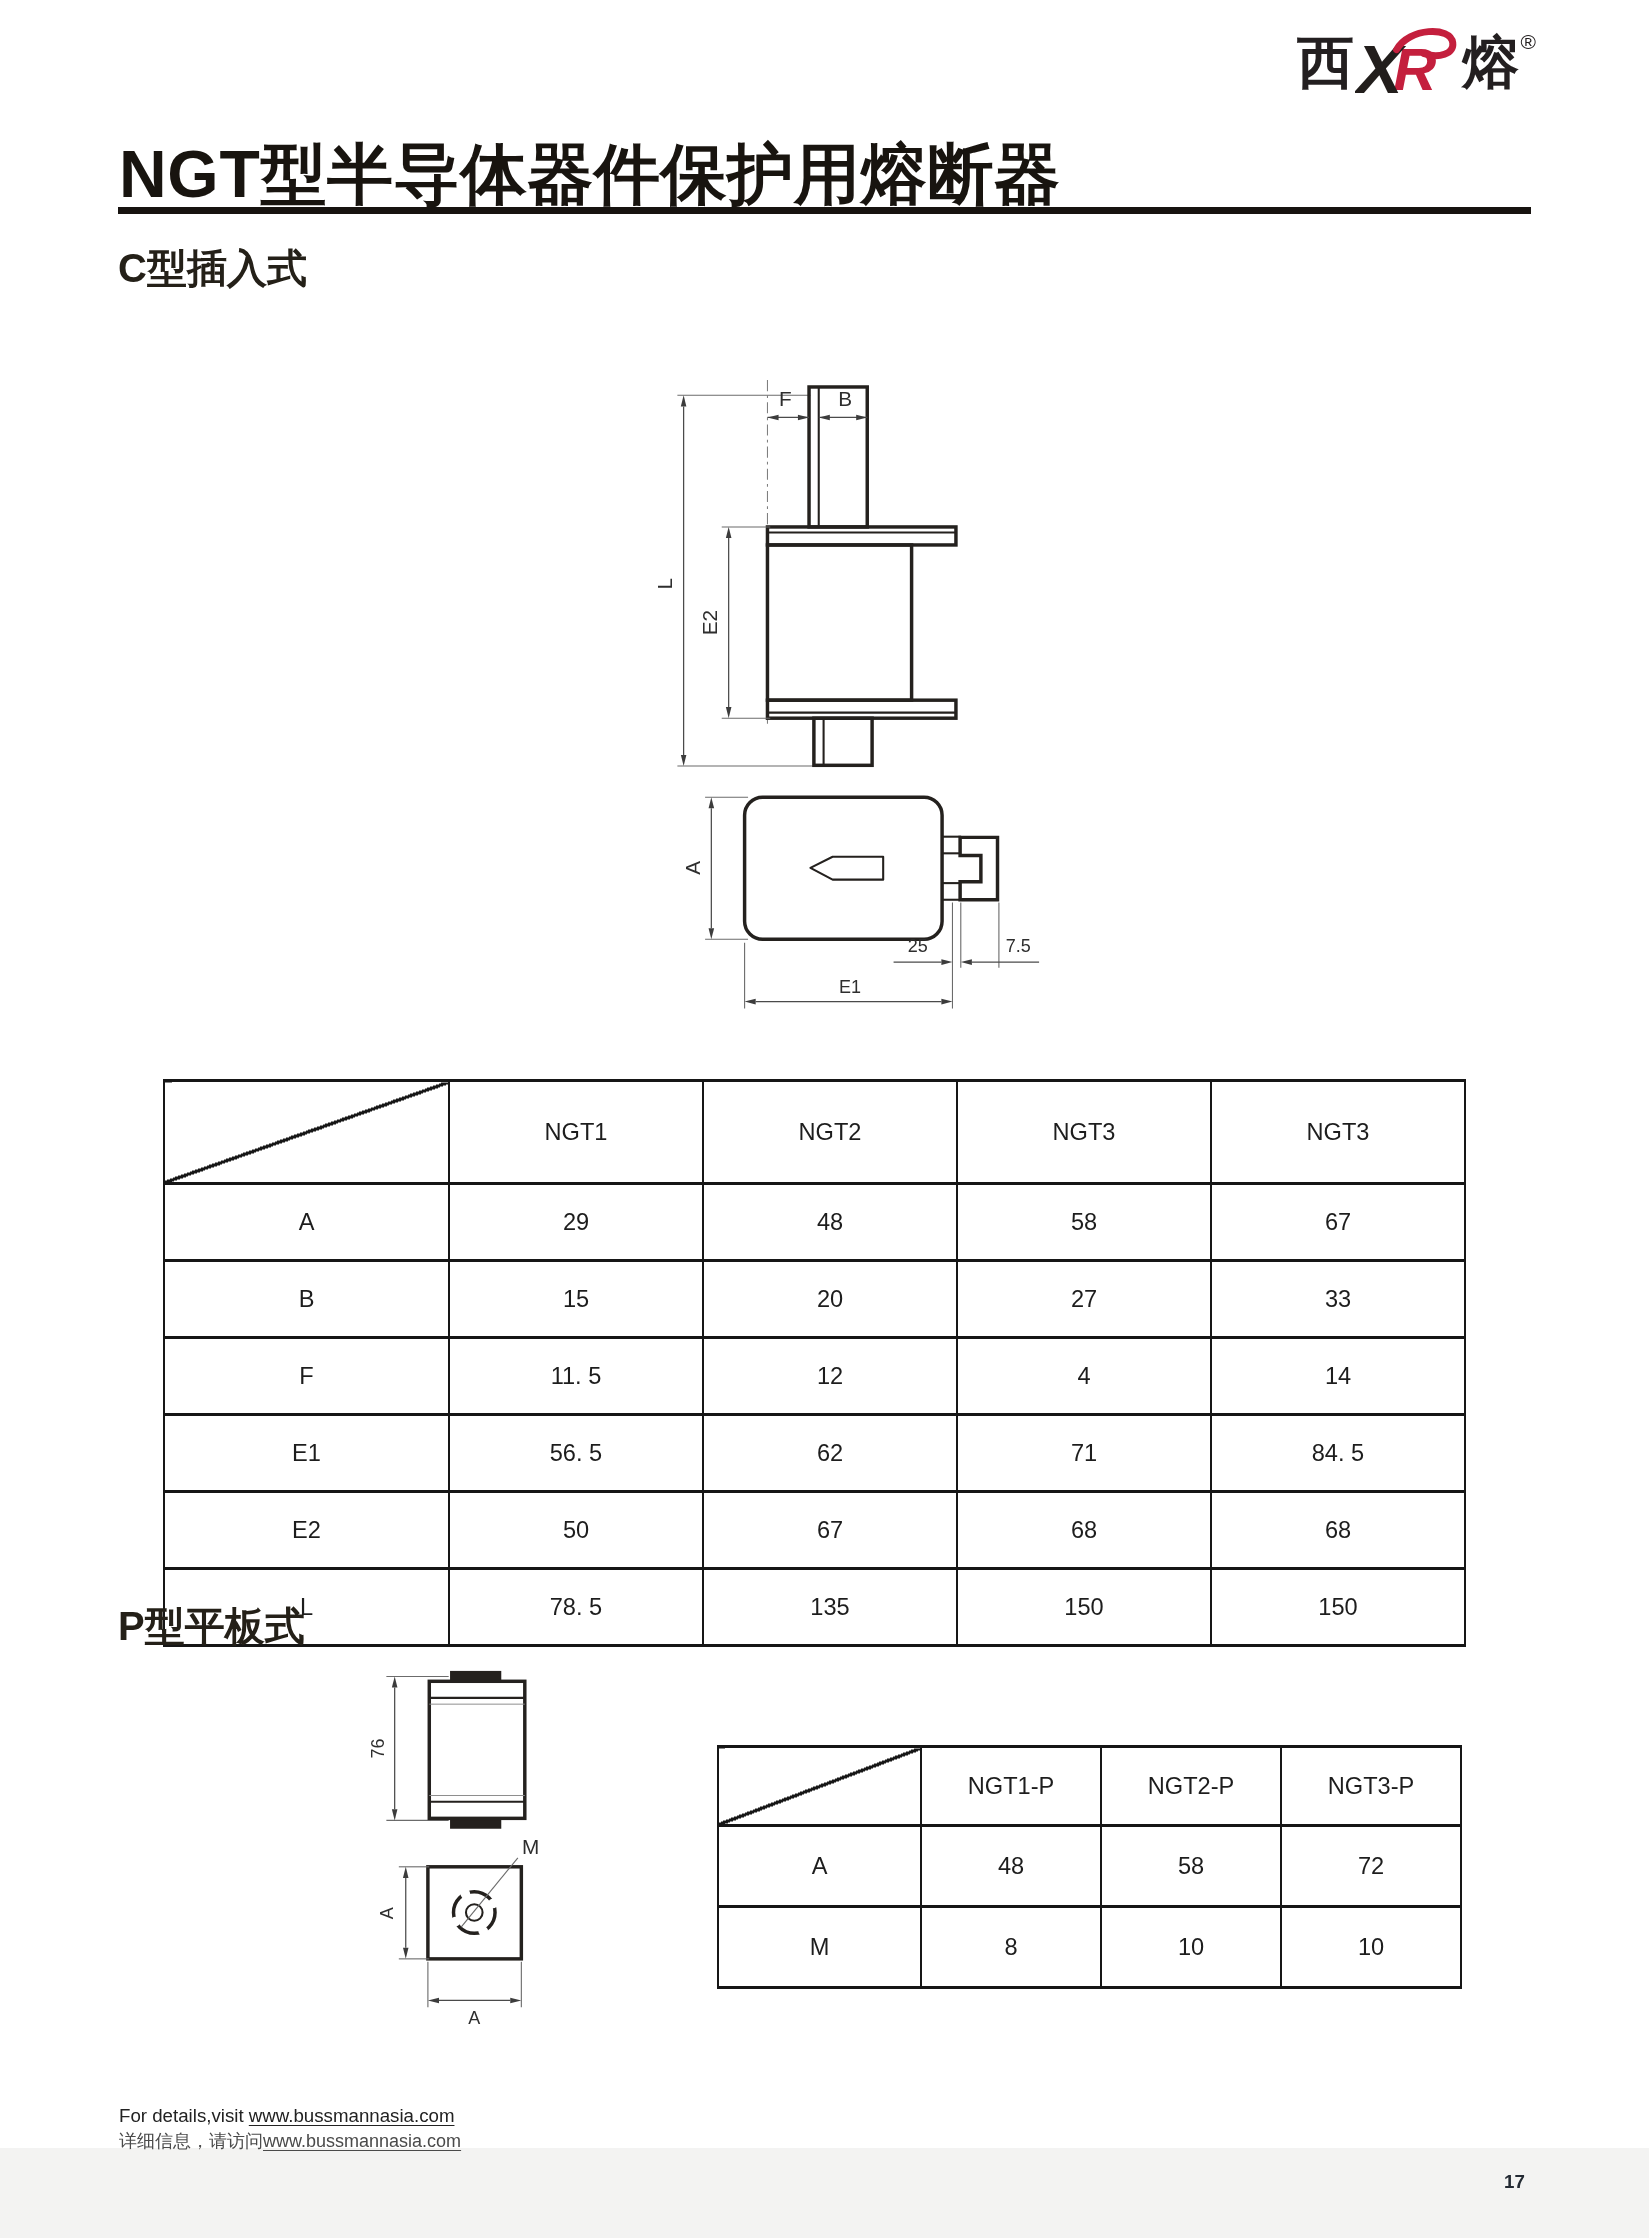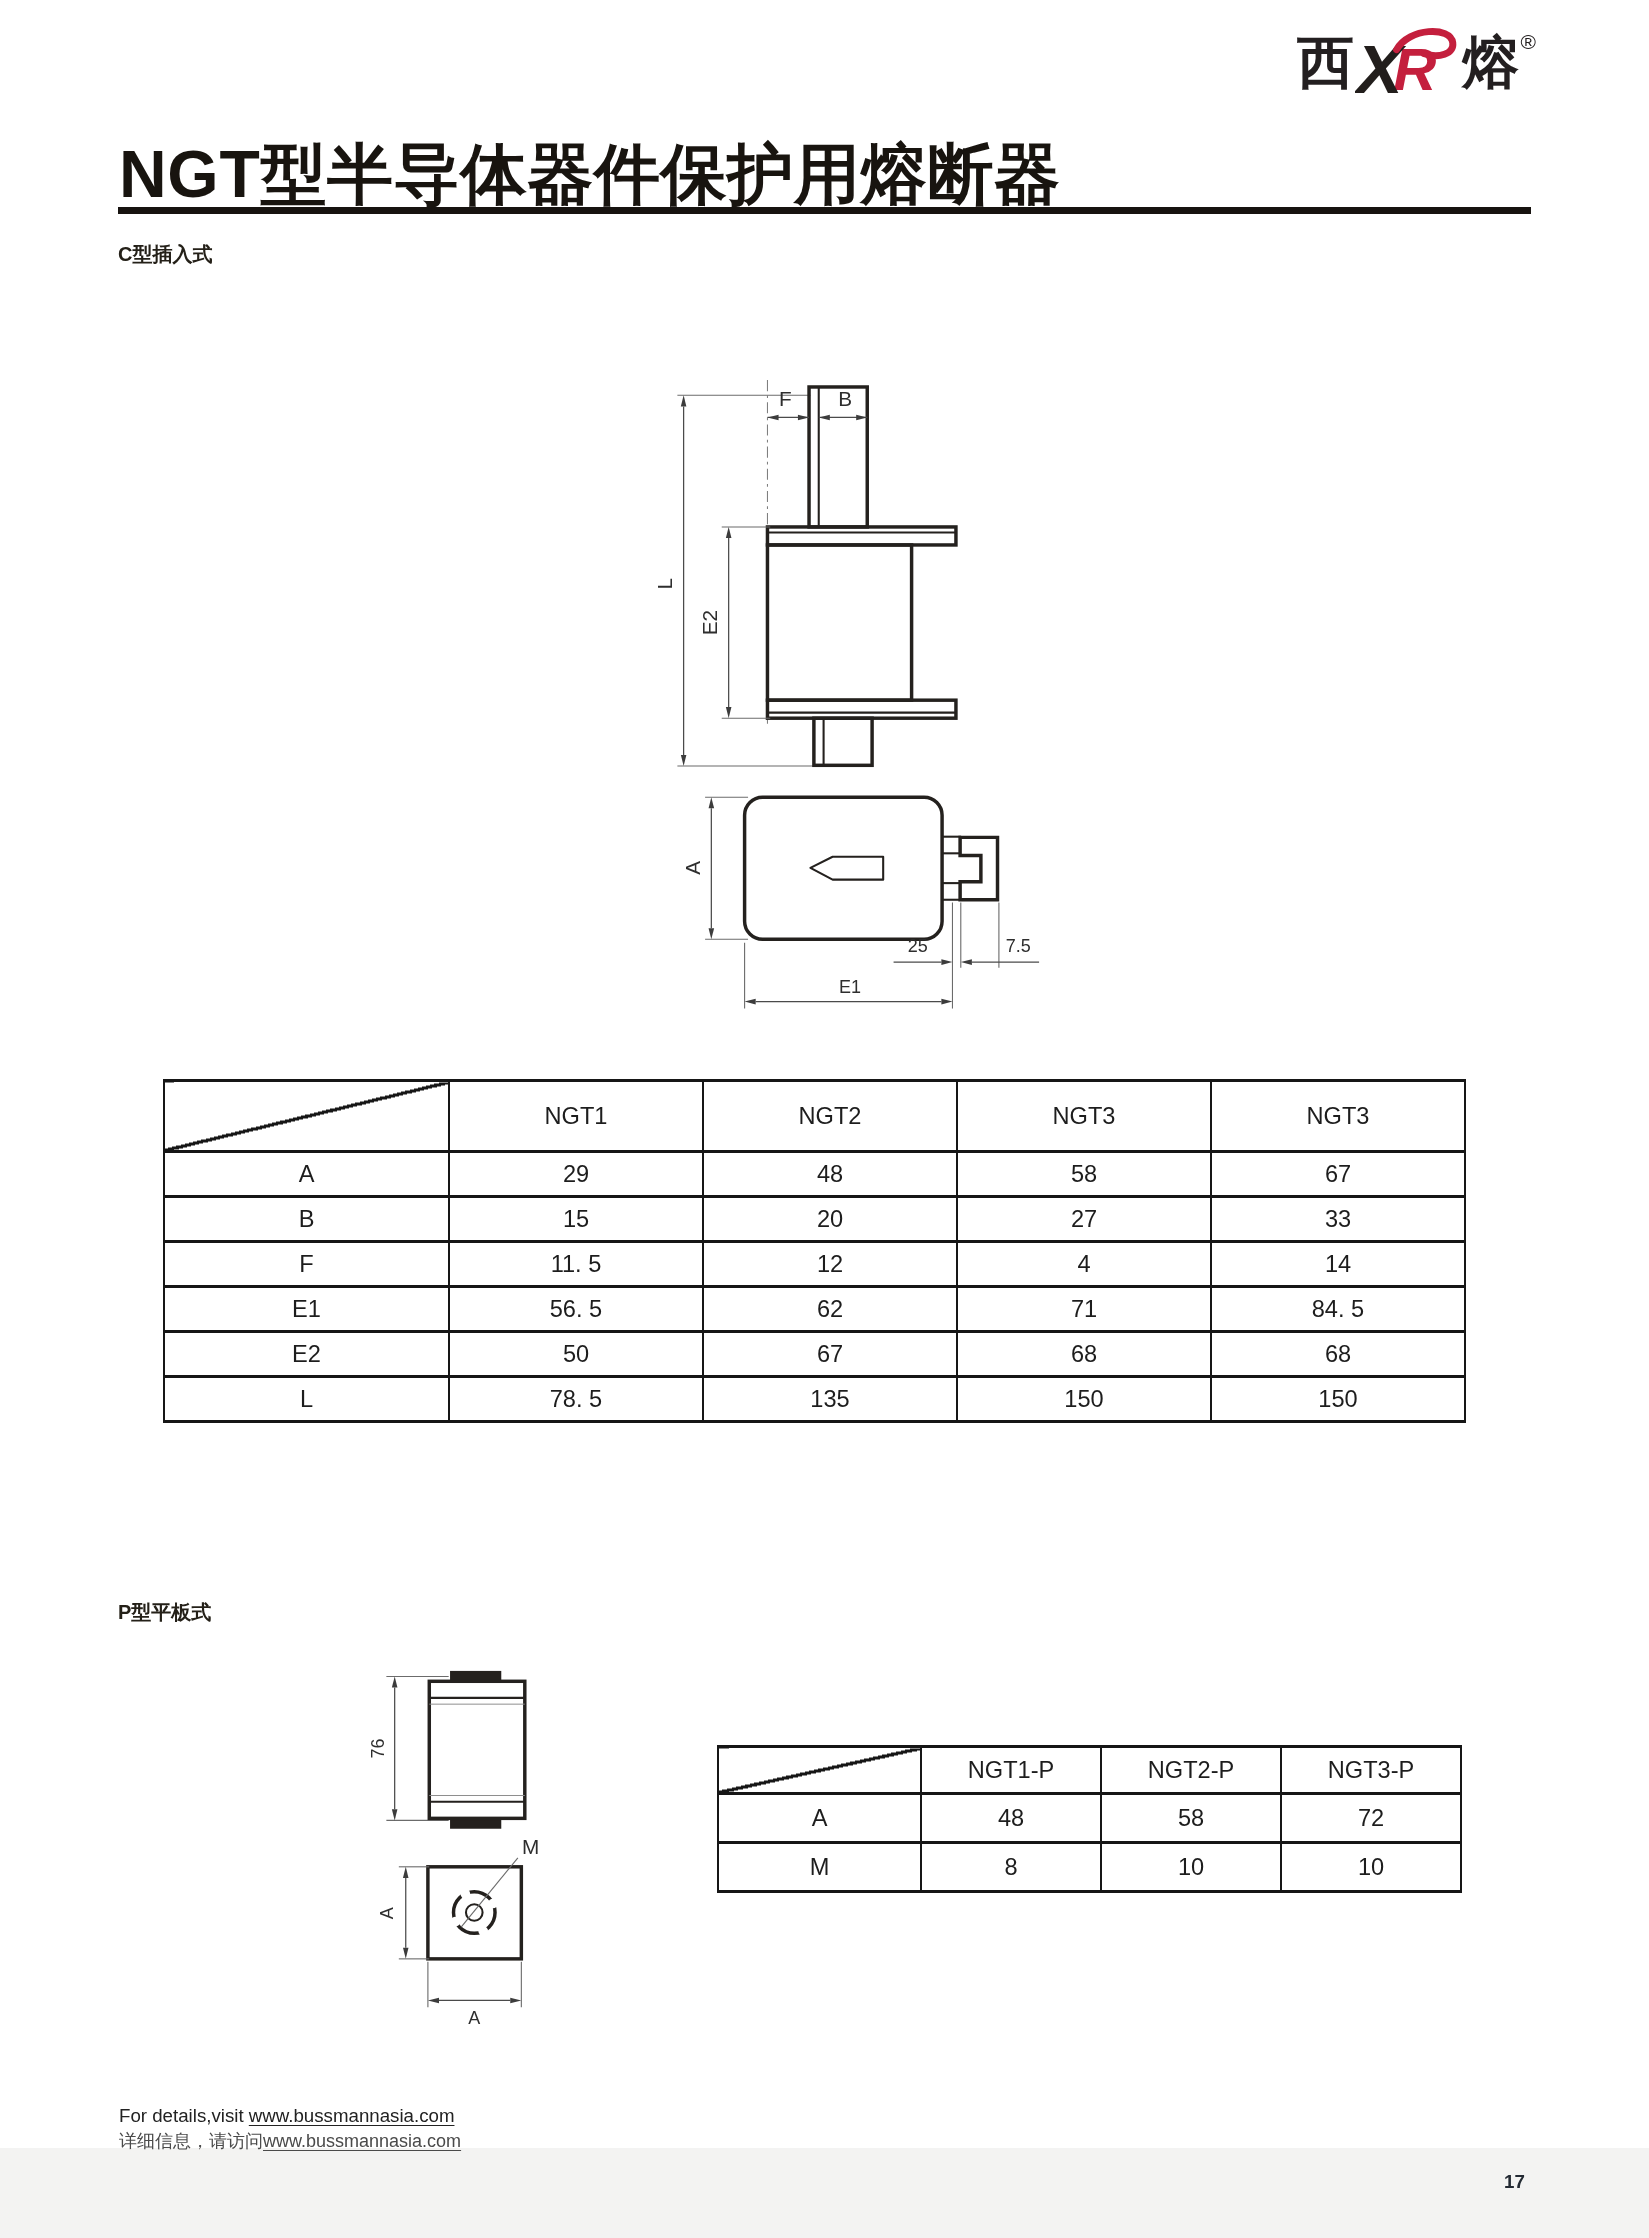--- a/index.html
+++ b/index.html
@@ -15,40 +15,40 @@
   .mono-x { font-family:"Liberation Sans",sans-serif; font-style:italic; font-weight:900; font-size:100px; fill:#221e1c; }
   .mono-r { font-family:"Liberation Sans",sans-serif; font-style:italic; font-weight:900; font-size:86px; fill:#c41f3d; }
   .mono-swoosh { stroke:#c41f3d; stroke-width:10; fill:none; stroke-linecap:round; }
   .logo-reg { font-size:21px; color:#231f20; align-self:flex-start; margin-top:4.2px; }
 
   
   .title { position:absolute; left:119px; top:130px; margin:0; font-size:66px; font-weight:700; letter-spacing:0.7px; color:#18140f; white-space:nowrap; }
   .title-rule { position:absolute; left:118px; top:207px; width:1413px; height:7px; background:#171310; }
 
   
-  .sec { position:absolute; margin:0; font-size:20px; font-weight:600; color:#242018; white-space:nowrap; }
+  .sec { position:absolute; margin:0; font-size:40px; font-weight:600; color:#242018; white-space:nowrap; }
   .sec-c { left:118px; top:241px; }
   .sec-p { left:118px; top:1571px;margin-top:28px; }
 
   
   .drawing-c { position:absolute; left:644px; top:326px; width:416px; height:686px; }
   .drawing-p { position:absolute; left:360px; top:1628px; width:277px; height:443px; }
   .thick { stroke:#24211e; stroke-width:5; fill:none; }
   .mid   { stroke:#24211e; stroke-width:3; fill:none; }
   .thin  { stroke:#6b6b6b; stroke-width:1.6; fill:none; }
   .thin2 { stroke:#8a8a8a; stroke-width:1.4; fill:none; }
   .dim   { stroke:#4a4a4a; stroke-width:1.8; fill:none; }
   .cdash { stroke:#7d7d7d; stroke-width:1.5; fill:none; stroke-dasharray:16 6 4 6; }
   .ah    { fill:#3c3c3c; stroke:none; }
   .dl  { font-family:"Liberation Sans",sans-serif; font-size:30px; fill:#2e2e2e; }
   .dls { font-family:"Liberation Sans",sans-serif; font-size:26px; fill:#2e2e2e; }
 
   
   .spec { position:absolute; border-collapse:collapse; table-layout:fixed; font-size:23.6px; color:#1d1d1d; background:#fff; border:2.8px solid #161616; }
-  .spec td { border:2.1px solid #161616; border-top-width:3.5px; border-bottom-width:3.5px; text-align:center; vertical-align:middle; padding:0; overflow:hidden; }
+  .spec td { border:2.1px solid #161616; border-top-width:3.5px; border-bottom-width:3.5px; text-align:center; vertical-align:middle; padding:16px; overflow:hidden; }
   .t1 { left:163px; top:1079px; width:1300px; }
   .t1 col.c0 { width:285px; } .t1 col.cv { width:254px; }
   .t1 tr.hrow td { height:68px; }
   .t1 tr.drow td { height:42px; }
   .t2 { left:717px; top:1745px; width:743px; }
   .t2 col.c0 { width:203px; } .t2 col.cv { width:180px; }
   .t2 tr.hrow td { height:44px; }
   .t2 tr.drow td { height:46px; }
   .diag { background-image:linear-gradient(to bottom right, transparent calc(50% - 1.7px), #161616 calc(50% - 1.7px), #161616 calc(50% + 1.7px), transparent calc(50% + 1.7px)); }
 

